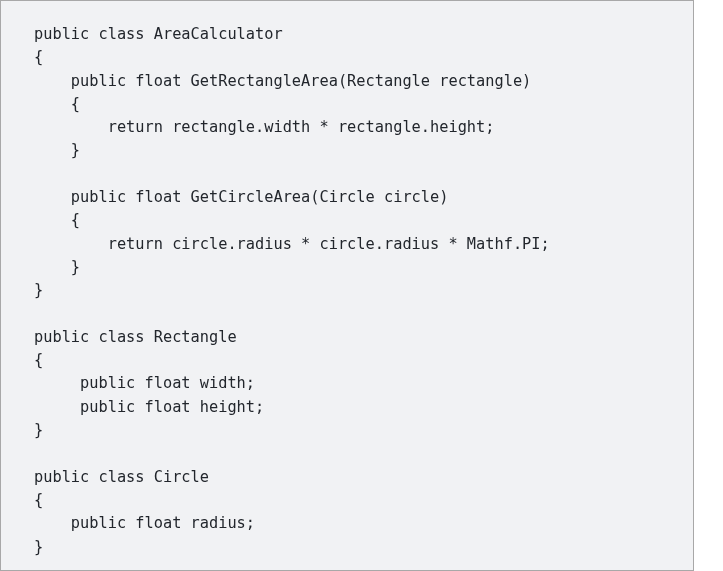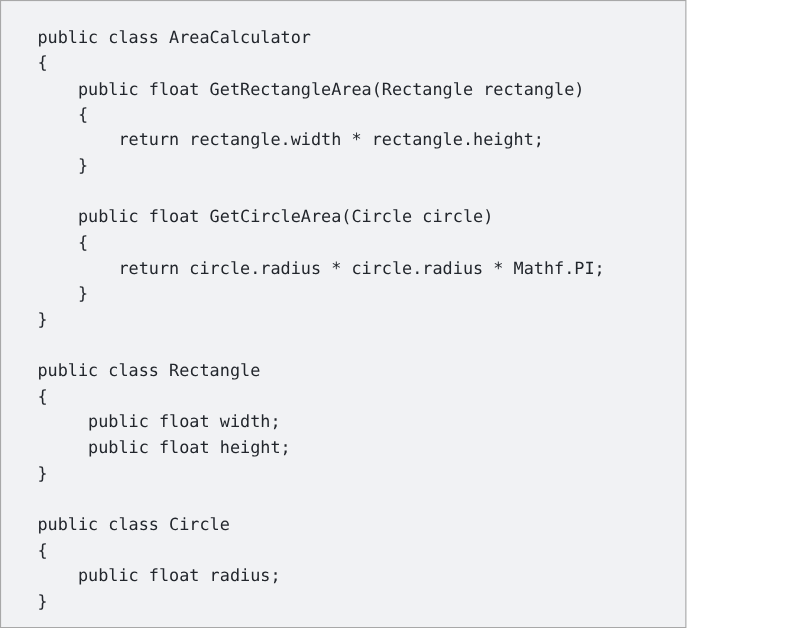--- a/index.html
+++ b/index.html
@@ -8,21 +8,21 @@
     background: #ffffff;
   }
   body {
     width: 723px;
     height: 571px;
     overflow: hidden;
     font-family: "DejaVu Sans Mono", monospace;
   }
   #code-panel {
     box-sizing: border-box;
-    width: 624px;
+    width: 694px;
     height: 571px;
     background: #f1f2f4;
     border: 1px solid #a8a8a8;
     padding: 22px 0 0 0;
     position: relative;
     overflow: hidden;
   }
   .code-block {
     margin: 0;
     padding: 0 0 0 33px;

